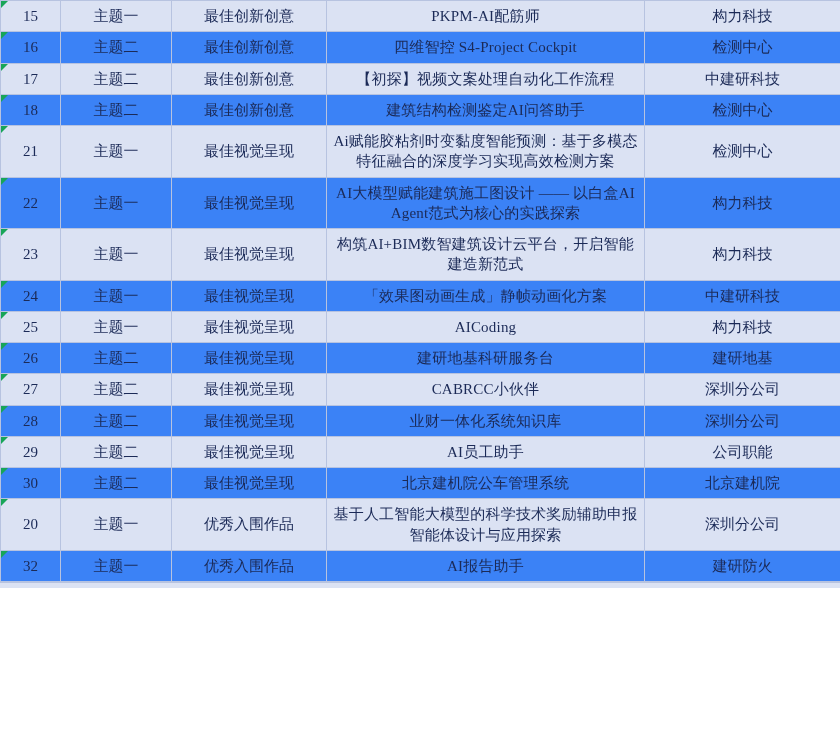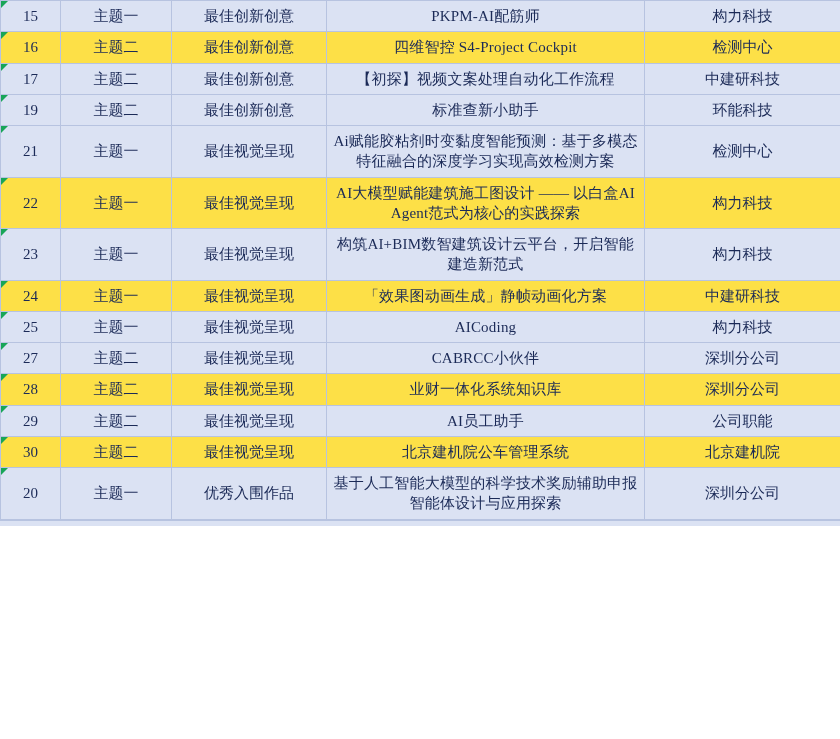--- a/index.html
+++ b/index.html
@@ -29,21 +29,21 @@
     color: #1b2a57;
     font-size: 15px;
     line-height: 1.35;
     text-align: center;
     vertical-align: middle;
     padding: 5px 6px;
     position: relative;
     overflow: hidden;
   }
   tr.row-a td { background: #dbe2f3; }
-  tr.row-b td { background: #fde047; }
+  tr.row-b td { background: #3b82f6; }
 
   td.c-id {
     font-size: 15px;
   }
   td.c-name {
     letter-spacing: 0.2px;
   }
   
   .tri {
     position: absolute;
@@ -89,26 +89,26 @@
         <td class="c-name">四维智控 S4-Project Cockpit</td>
         <td class="c-org">检测中心</td>
       </tr>
       <tr class="row-a">
         <td class="c-id"><span class="tri"></span><span>17</span></td>
         <td class="c-theme">主题二</td>
         <td class="c-award">最佳创新创意</td>
         <td class="c-name">【初探】视频文案处理自动化工作流程</td>
         <td class="c-org">中建研科技</td>
       </tr>
-      <tr class="row-a">
-        <td class="c-id"><span class="tri"></span><span>19</span></td>
+      <tr class="row-b">
+        <td class="c-id"><span class="tri"></span><span>18</span></td>
         <td class="c-theme">主题二</td>
         <td class="c-award">最佳创新创意</td>
-        <td class="c-name">标准查新小助手</td>
-        <td class="c-org">环能科技</td>
+        <td class="c-name">建筑结构检测鉴定AI问答助手</td>
+        <td class="c-org">检测中心</td>
       </tr>
       <tr class="row-a">
         <td class="c-id"><span class="tri"></span><span>21</span></td>
         <td class="c-theme">主题一</td>
         <td class="c-award">最佳视觉呈现</td>
         <td class="c-name">Ai赋能胶粘剂时变黏度智能预测：基于多模态特征融合的深度学习实现高效检测方案</td>
         <td class="c-org">检测中心</td>
       </tr>
       <tr class="row-b">
         <td class="c-id"><span class="tri"></span><span>22</span></td>
@@ -131,20 +131,27 @@
         <td class="c-name">「效果图动画生成」静帧动画化方案</td>
         <td class="c-org">中建研科技</td>
       </tr>
       <tr class="row-a">
         <td class="c-id"><span class="tri"></span><span>25</span></td>
         <td class="c-theme">主题一</td>
         <td class="c-award">最佳视觉呈现</td>
         <td class="c-name">AICoding</td>
         <td class="c-org">构力科技</td>
       </tr>
+      <tr class="row-b">
+        <td class="c-id"><span class="tri"></span><span>26</span></td>
+        <td class="c-theme">主题二</td>
+        <td class="c-award">最佳视觉呈现</td>
+        <td class="c-name">建研地基科研服务台</td>
+        <td class="c-org">建研地基</td>
+      </tr>
       <tr class="row-a">
         <td class="c-id"><span class="tri"></span><span>27</span></td>
         <td class="c-theme">主题二</td>
         <td class="c-award">最佳视觉呈现</td>
         <td class="c-name">CABRCC小伙伴</td>
         <td class="c-org">深圳分公司</td>
       </tr>
       <tr class="row-b">
         <td class="c-id"><span class="tri"></span><span>28</span></td>
         <td class="c-theme">主题二</td>
@@ -166,15 +173,22 @@
         <td class="c-name">北京建机院公车管理系统</td>
         <td class="c-org">北京建机院</td>
       </tr>
       <tr class="row-a">
         <td class="c-id"><span class="tri"></span><span>20</span></td>
         <td class="c-theme">主题一</td>
         <td class="c-award">优秀入围作品</td>
         <td class="c-name">基于人工智能大模型的科学技术奖励辅助申报智能体设计与应用探索</td>
         <td class="c-org">深圳分公司</td>
       </tr>
+      <tr class="row-b">
+        <td class="c-id"><span class="tri"></span><span>32</span></td>
+        <td class="c-theme">主题一</td>
+        <td class="c-award">优秀入围作品</td>
+        <td class="c-name">AI报告助手</td>
+        <td class="c-org">建研防火</td>
+      </tr>
     </tbody>
 </table>
 <div class="bottom-strip"></div>
 
 </body></html>

